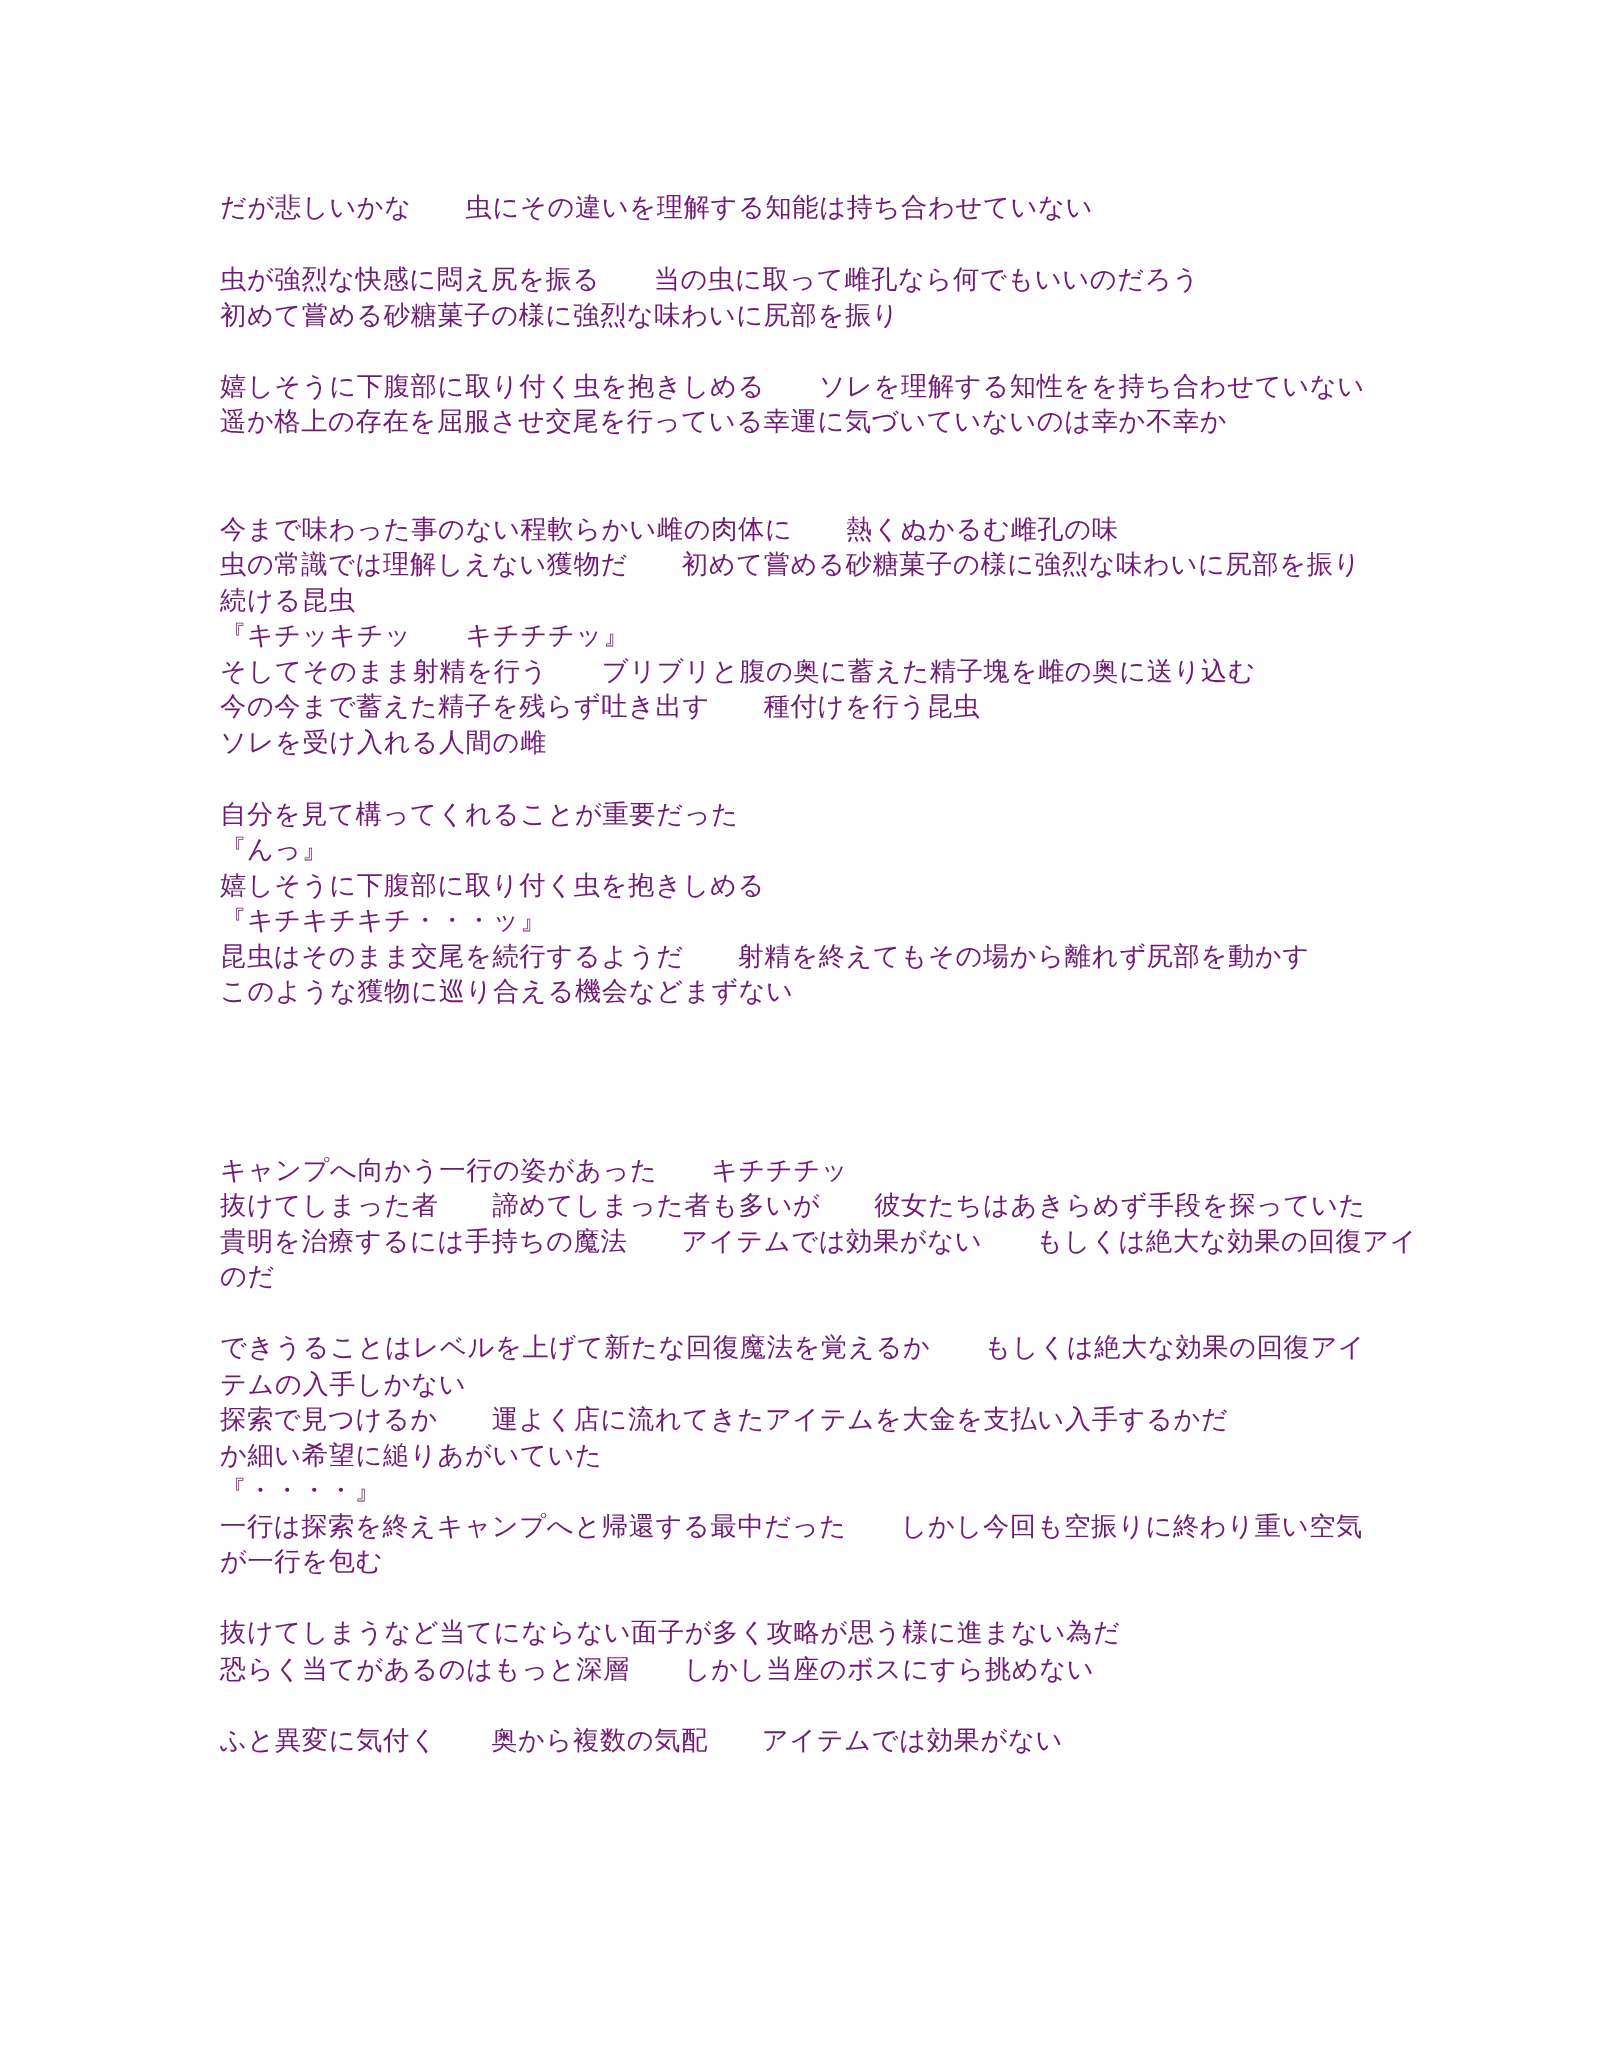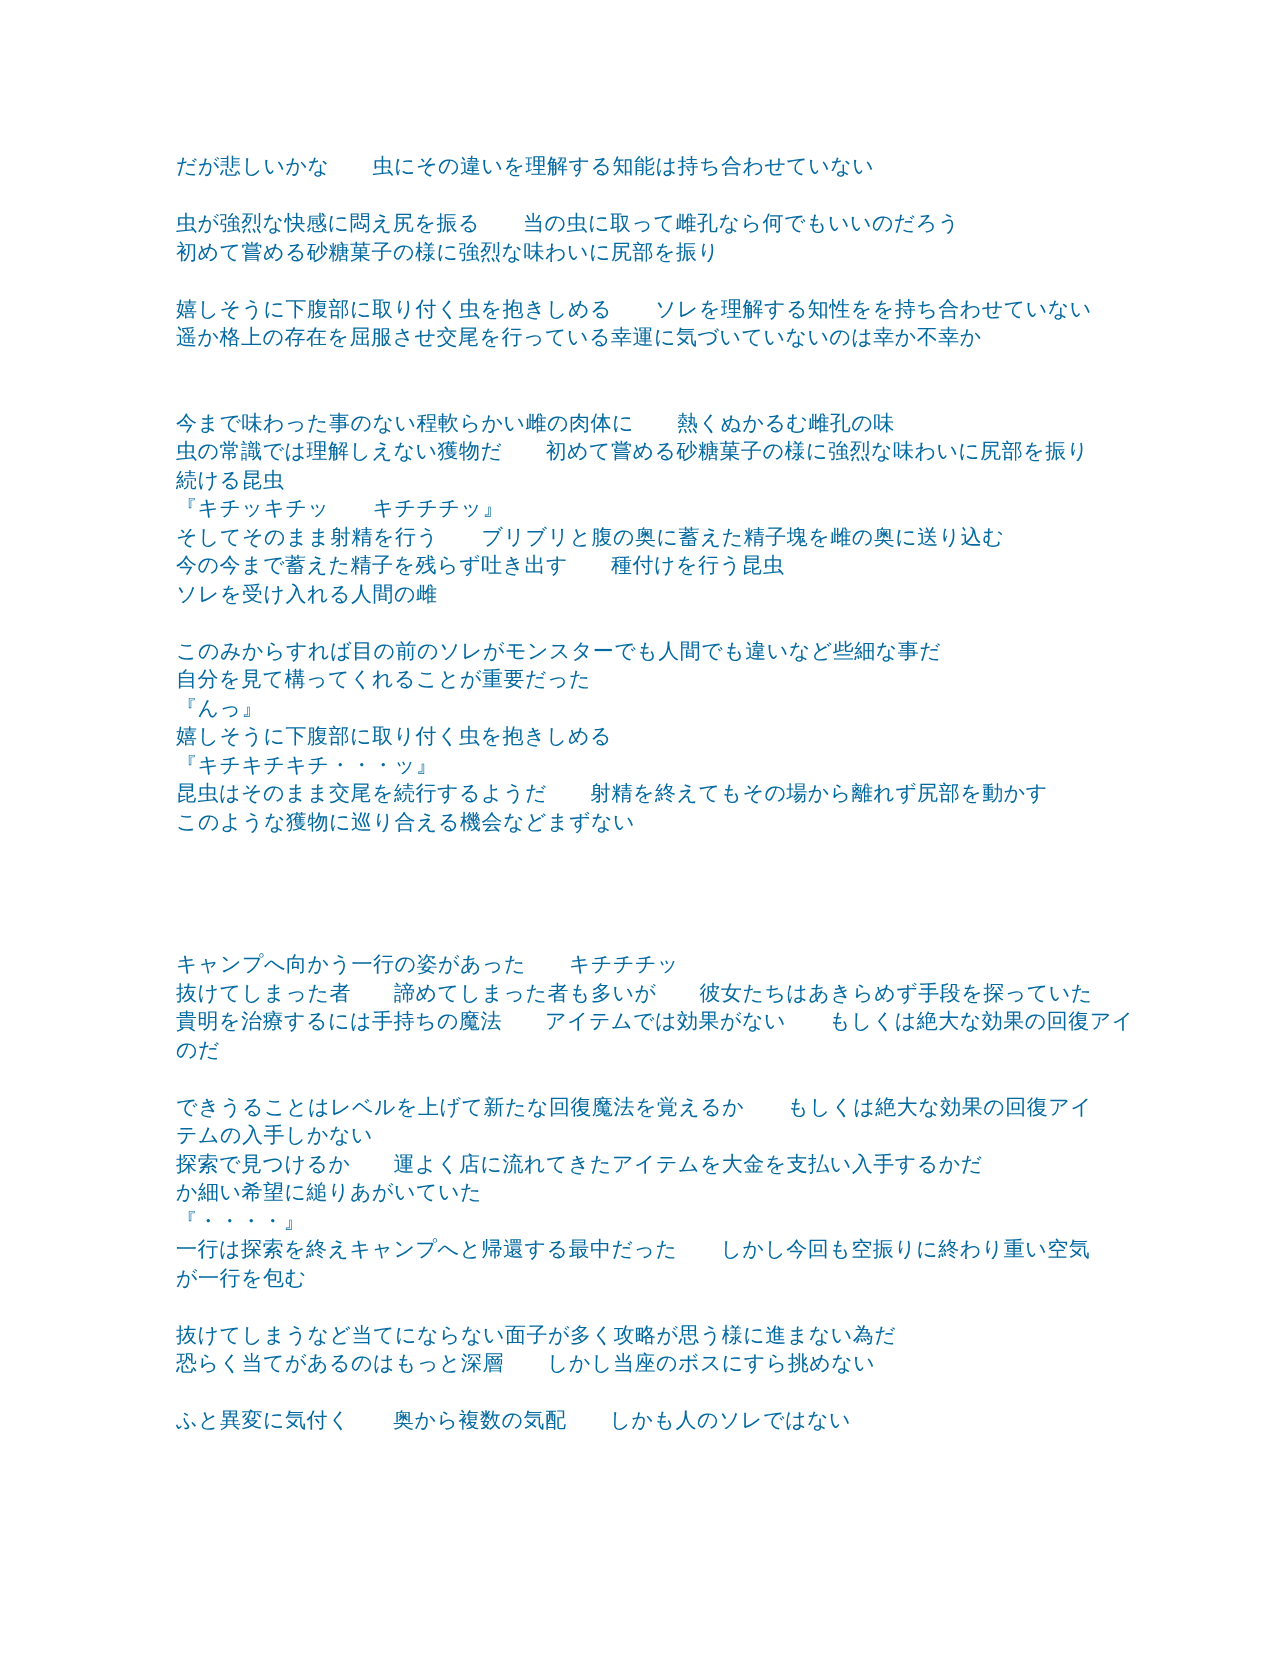--- a/index.html
+++ b/index.html
@@ -18,21 +18,21 @@
   .text-block {
     position: absolute;
     left: 176px;
     top: 152px;
     width: 960px;
   }
   .line {
     height: 28.5px;
     line-height: 28.5px;
     font-size: 21px;
-    color: #0369a1;
+    color: #701a75;
     white-space: pre;
     letter-spacing: 0.5px;
     text-rendering: optimizeLegibility;
   }
 </style>
 </head>
 <body>
 
 <div class="page">
   <div class="text-block">
@@ -46,21 +46,20 @@
       <div class="line"></div>
       <div class="line"></div>
       <div class="line">今まで味わった事のない程軟らかい雌の肉体に　　熱くぬかるむ雌孔の味</div>
       <div class="line">虫の常識では理解しえない獲物だ　　初めて嘗める砂糖菓子の様に強烈な味わいに尻部を振り</div>
       <div class="line">続ける昆虫</div>
       <div class="line">『キチッキチッ　　キチチチッ』</div>
       <div class="line">そしてそのまま射精を行う　　ブリブリと腹の奥に蓄えた精子塊を雌の奥に送り込む</div>
       <div class="line">今の今まで蓄えた精子を残らず吐き出す　　種付けを行う昆虫</div>
       <div class="line">ソレを受け入れる人間の雌</div>
       <div class="line"></div>
-      <div class="line">このみからすれば目の前のソレがモンスターでも人間でも違いなど些細な事だ</div>
       <div class="line">自分を見て構ってくれることが重要だった</div>
       <div class="line">『んっ』</div>
       <div class="line">嬉しそうに下腹部に取り付く虫を抱きしめる</div>
       <div class="line">『キチキチキチ・・・ッ』</div>
       <div class="line">昆虫はそのまま交尾を続行するようだ　　射精を終えてもその場から離れず尻部を動かす</div>
       <div class="line">このような獲物に巡り合える機会などまずない</div>
       <div class="line"></div>
       <div class="line"></div>
       <div class="line"></div>
       <div class="line"></div>
@@ -73,15 +72,15 @@
       <div class="line">テムの入手しかない</div>
       <div class="line">探索で見つけるか　　運よく店に流れてきたアイテムを大金を支払い入手するかだ</div>
       <div class="line">か細い希望に縋りあがいていた</div>
       <div class="line">『・・・・』</div>
       <div class="line">一行は探索を終えキャンプへと帰還する最中だった　　しかし今回も空振りに終わり重い空気</div>
       <div class="line">が一行を包む</div>
       <div class="line"></div>
       <div class="line">抜けてしまうなど当てにならない面子が多く攻略が思う様に進まない為だ</div>
       <div class="line">恐らく当てがあるのはもっと深層　　しかし当座のボスにすら挑めない</div>
       <div class="line"></div>
-      <div class="line">ふと異変に気付く　　奥から複数の気配　　しかも人のソレではない</div>
+      <div class="line">ふと異変に気付く　　奥から複数の気配　　アイテムでは効果がない</div>
     </div>
 </div>
 
 </body></html>

